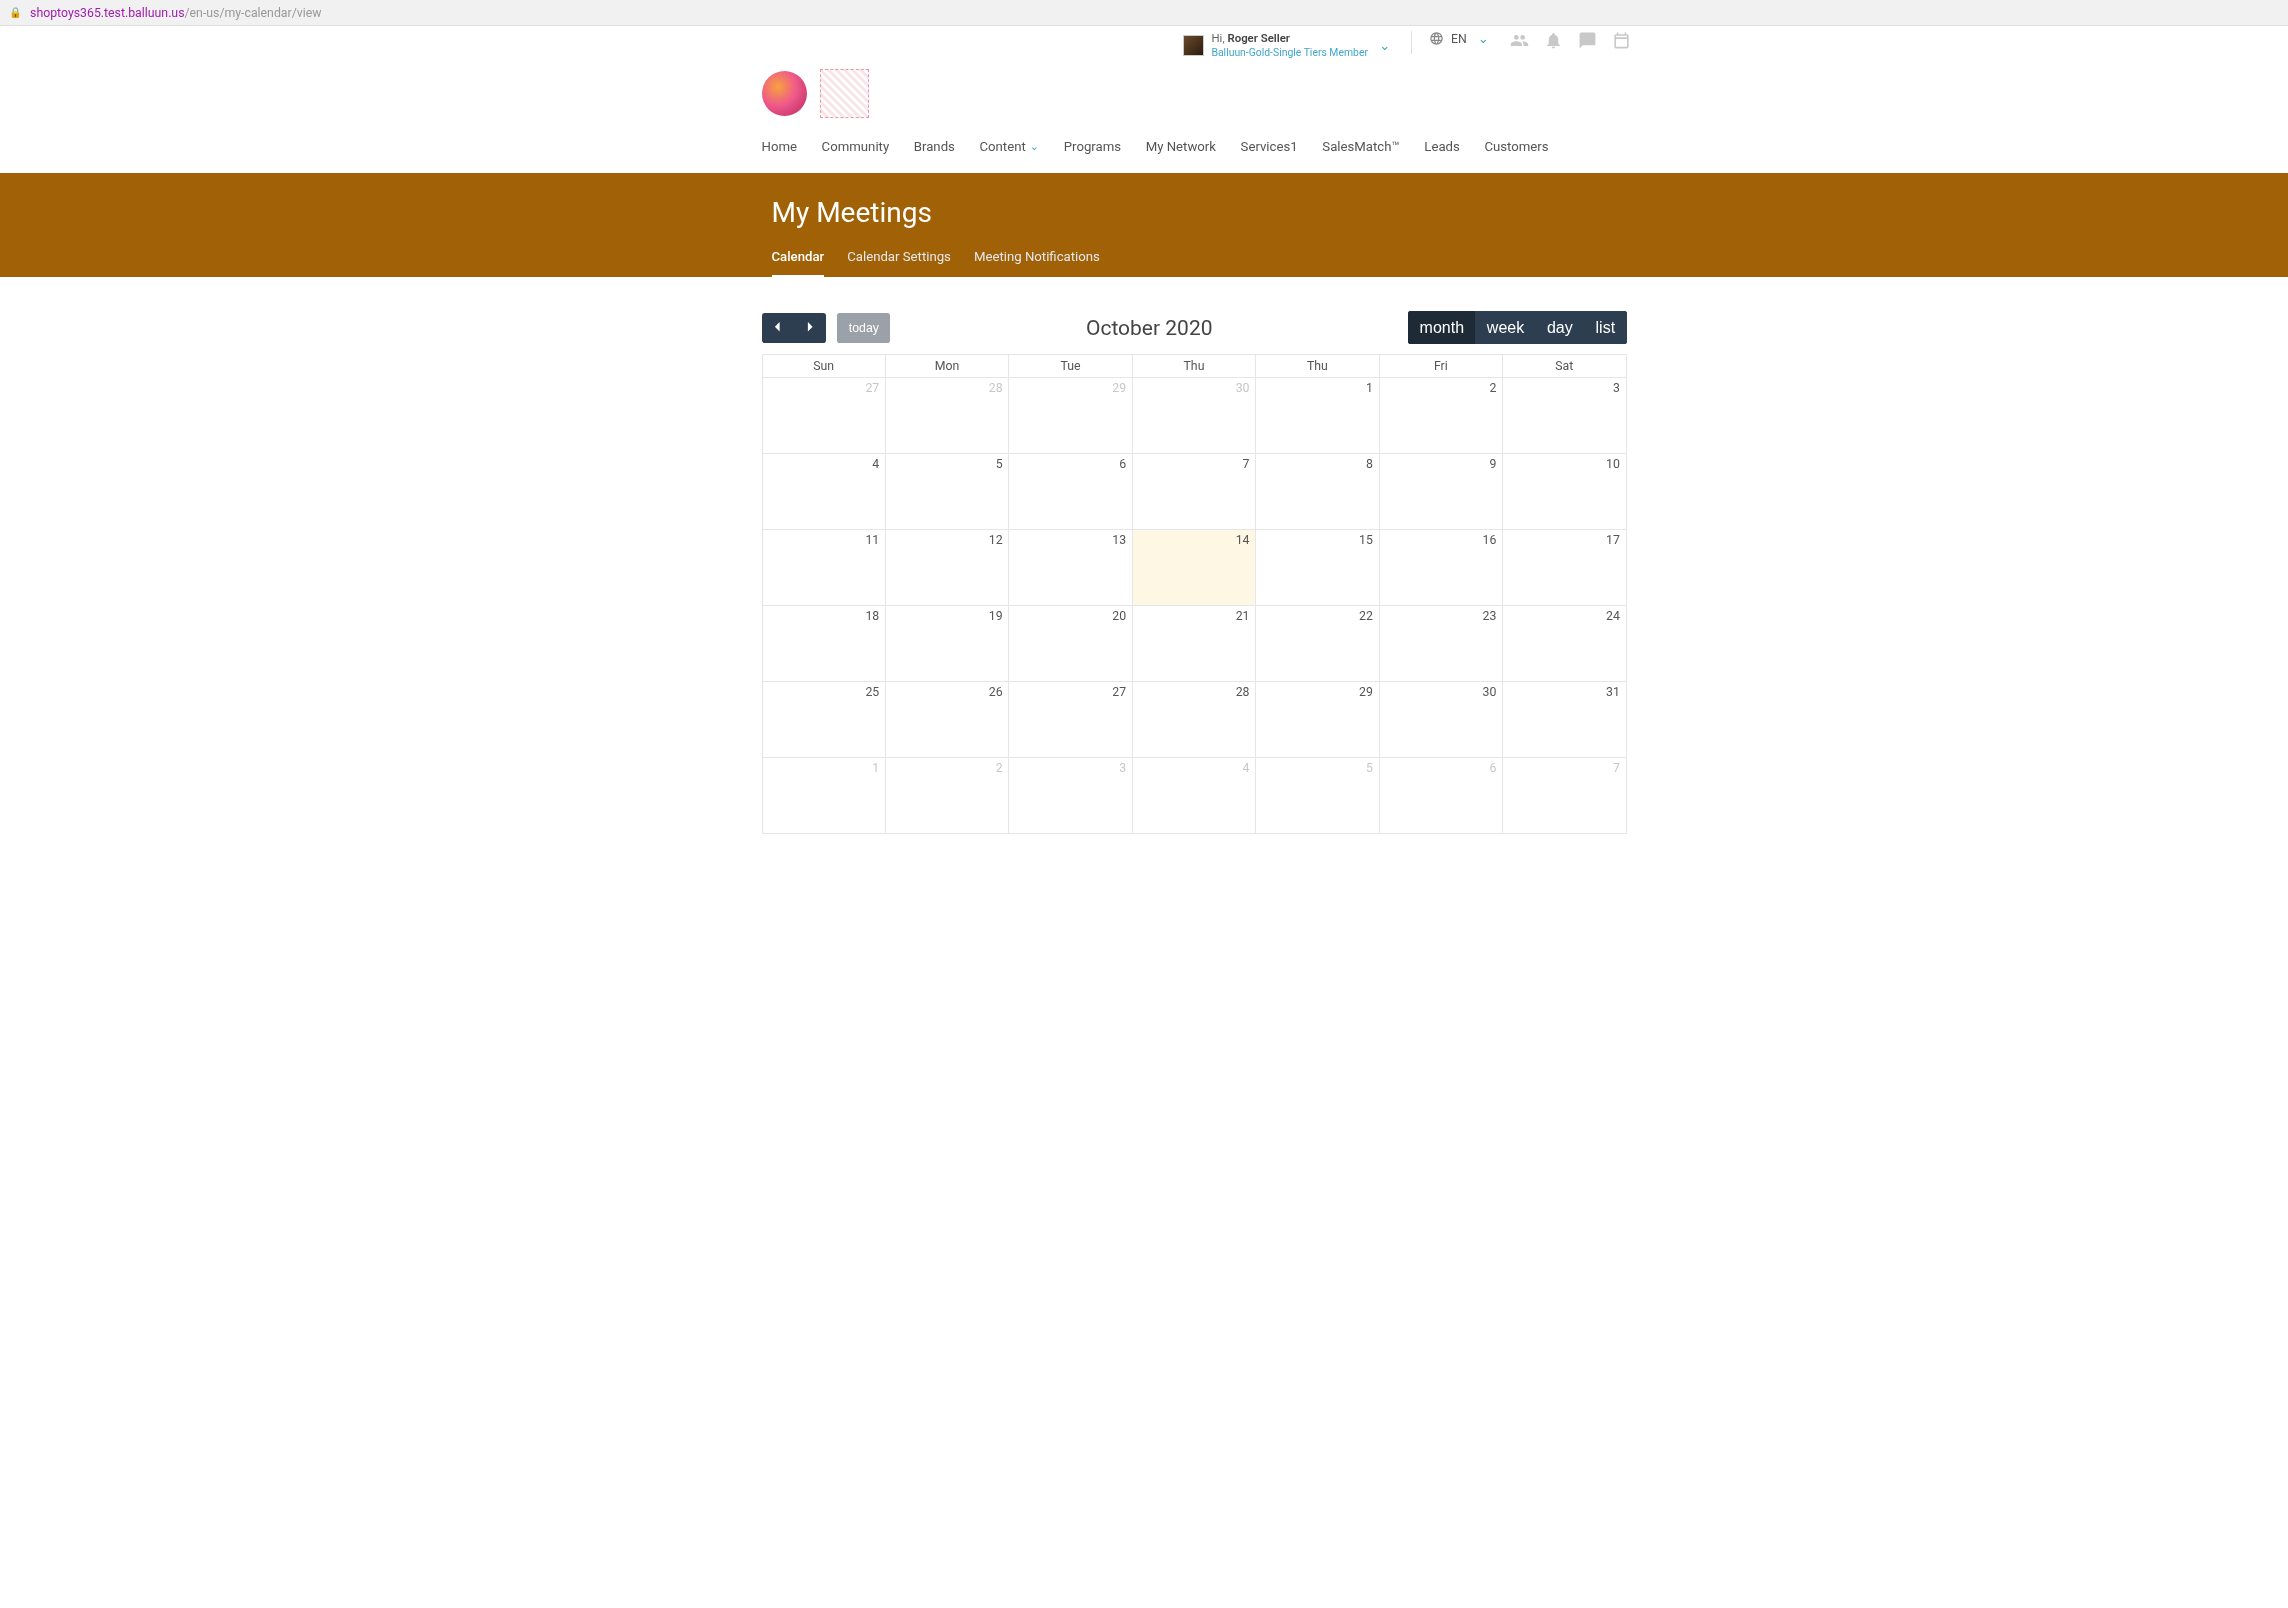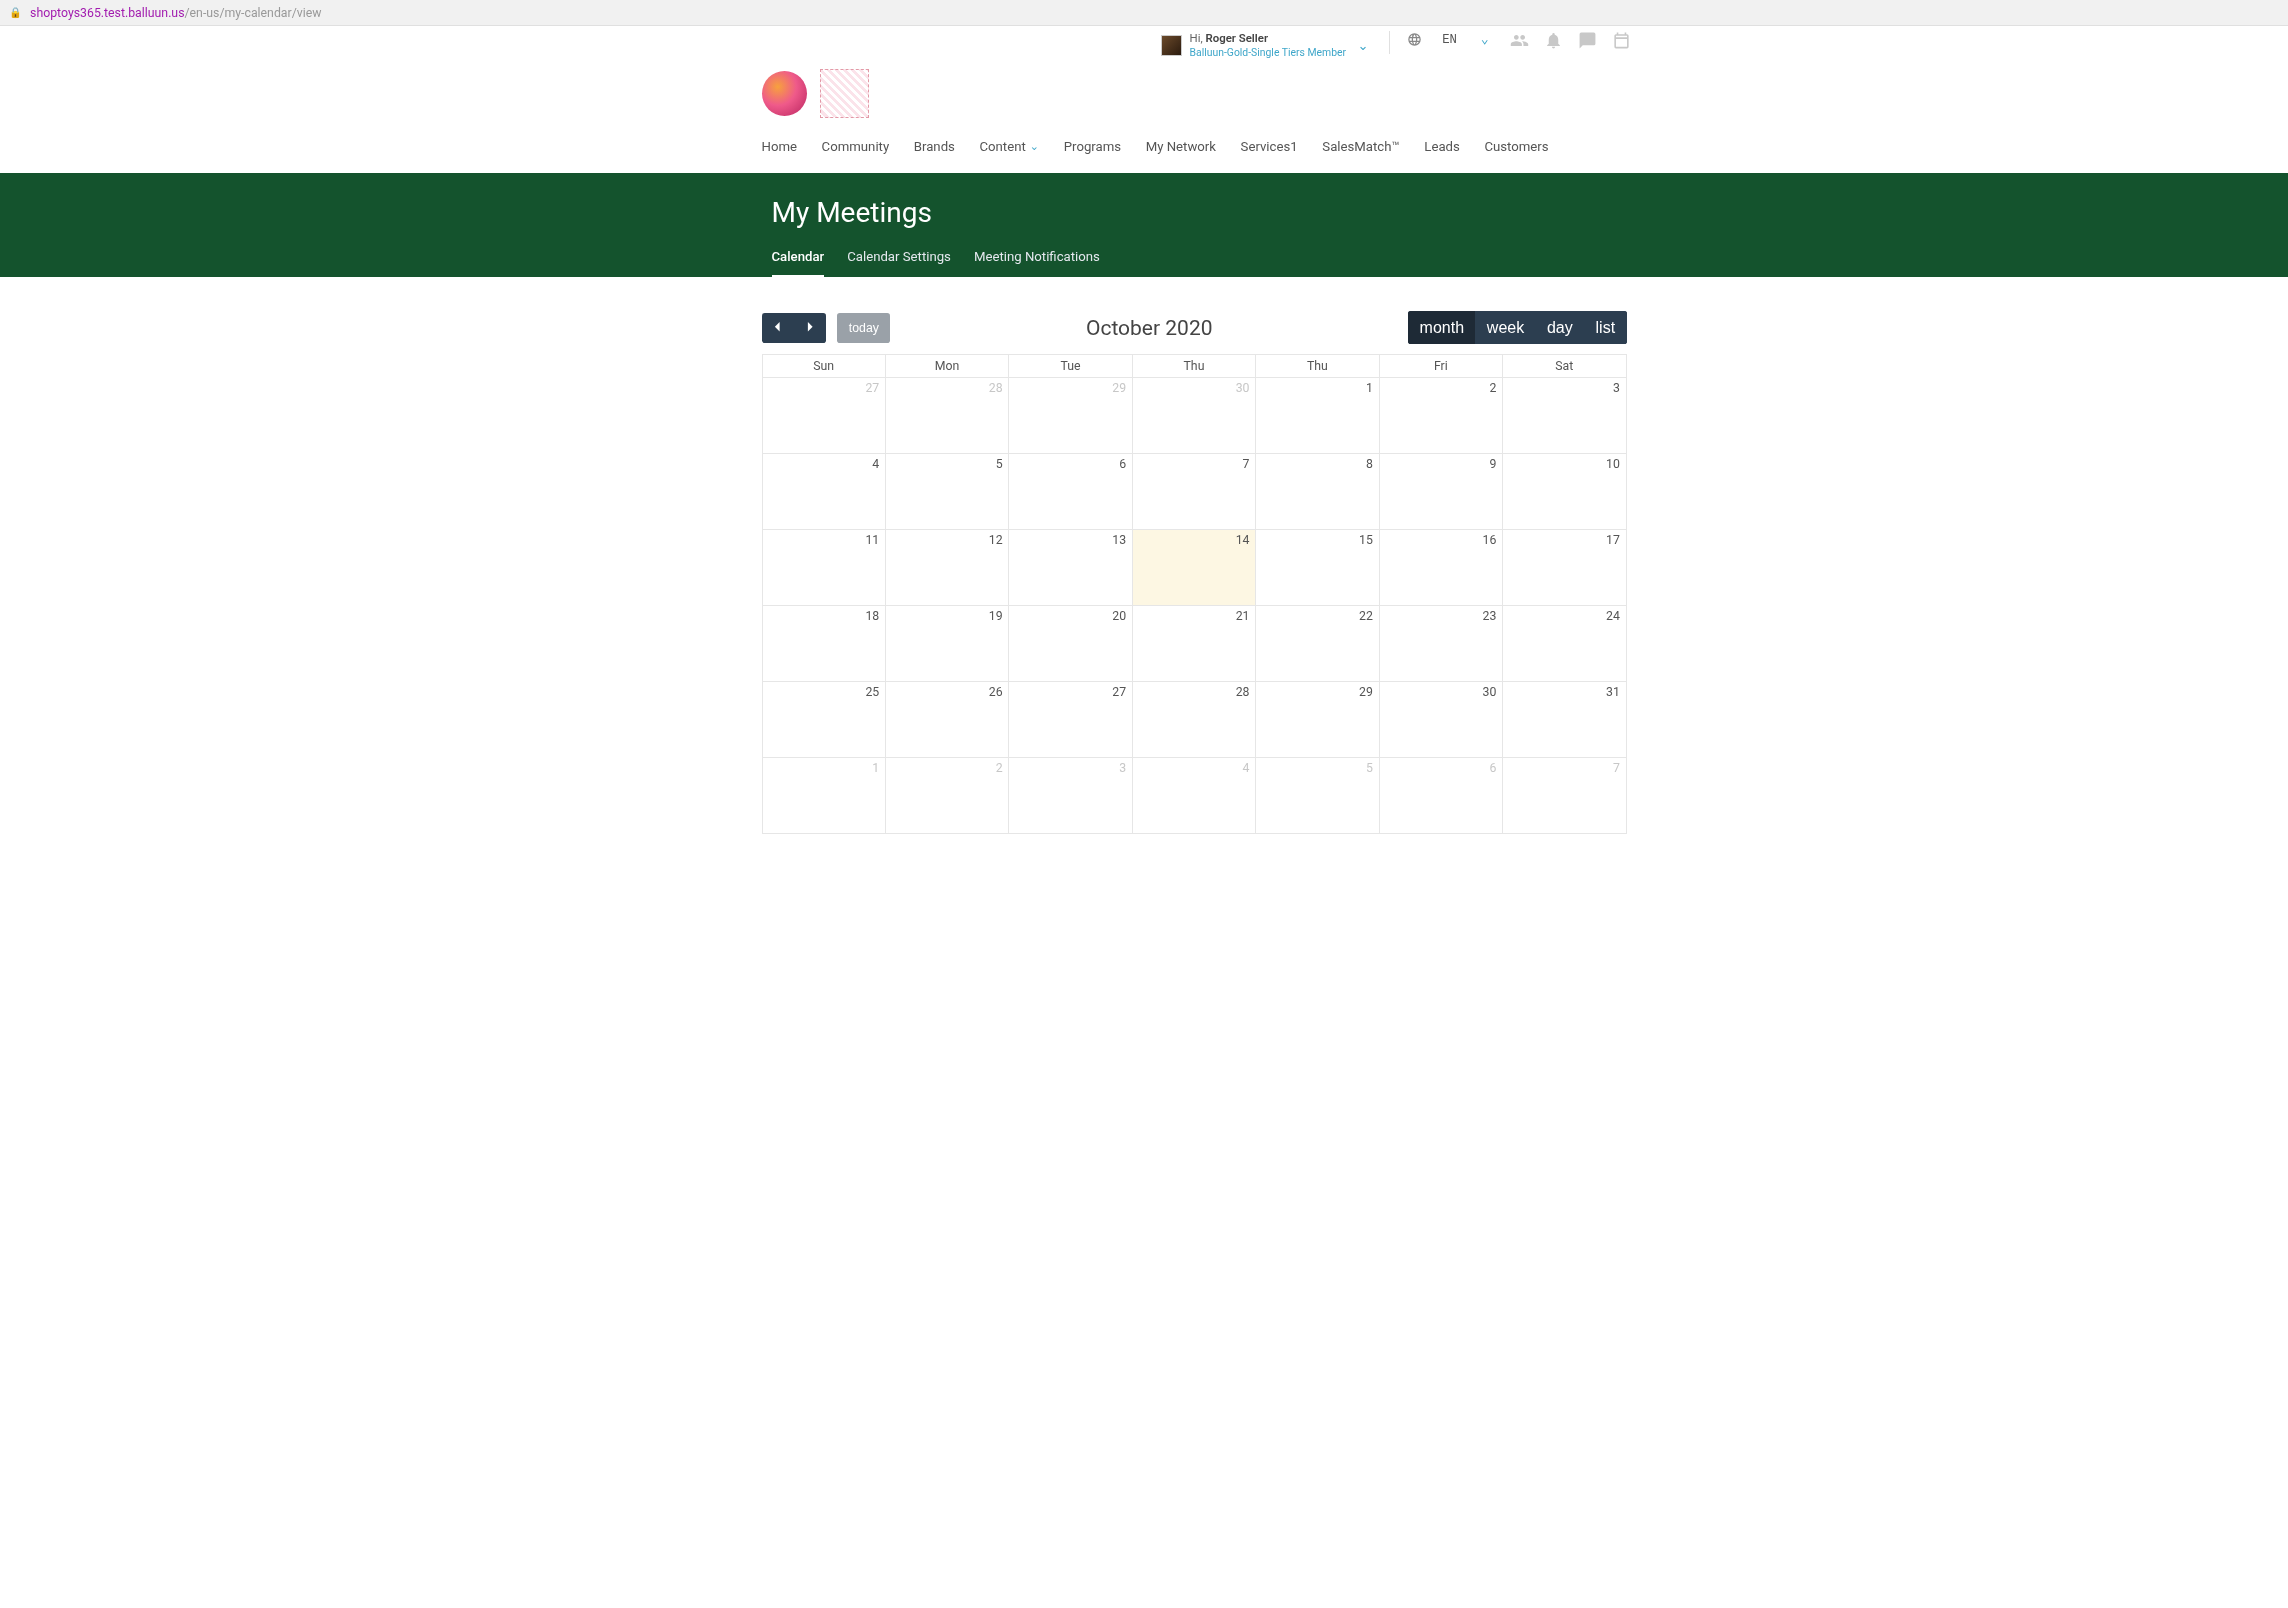--- a/index.html
+++ b/index.html
@@ -11,31 +11,31 @@
   .page { max-width: 1181px; margin: 0 auto; }
   .topbar { display:flex; justify-content:flex-end; align-items:flex-start; padding: 5px 104px 0 0; gap:17px; }
   .user-block { display:flex; align-items:center; gap:7.6px; font-size:11.4px; }
   .avatar { width:21px; height:21px; background:linear-gradient(135deg,#6b4a2b,#2b1b0e); border:0.9px solid #ccc; }
   .user-text { line-height:1.3; }
   .user-text .hi { color:#666; }
   .user-text .name { font-weight:600; color:#444; }
   .user-text .member { color:#3ea6c9; font-size:10.4px; }
   .chev-down { color:#3ea6c9; font-size:13.2px; cursor:pointer; padding:0 3.8px;}
   .divider { width:0.9px; height:23px; background:#e0e0e0; }
-  .lang { display:flex; align-items:flex-end; gap:20px; color:#555; font-size:12.3px; cursor:pointer;font-family:Liberation Mono, monospace;}
+  .lang { display:flex; align-items:flex-end; gap:7px; color:#555; font-size:12.3px; cursor:pointer;}
   .lang svg { width:15px; height:15px; fill:#888; }
   .topicons { display:flex; gap:15px; color:#c8c8c8; }
   .topicons svg { width:19px; height:19px; fill:#c8c8c8; cursor:pointer; }
   .header-row { display:flex; align-items:center; gap:13.2px; padding: 9.5px 0 5.7px 208px; }
   .logo-main { width:45px; height:45px; border-radius:50%; background: radial-gradient(circle at 35% 35%, #f7a13d 0%, #ef5a8a 45%, #b8235f 100%); position:relative; }
   .logo-secondary { width:49px; height:49px; border:0.9px dashed #e29aa7; display:flex; align-items:center; justify-content:center; font-size:5.7px; color:#c06; background:repeating-linear-gradient(45deg,#fff,#fff 2.8px,#fbe3ea 2.8px,#fbe3ea 5.7px); }
   .main-nav { display:flex; gap:24.6px; padding: 15px 0 19px 208px; font-size:13.2px; color:#555; }
   .main-nav a { color:#555; text-decoration:none; cursor:pointer; display:flex; align-items:center; gap:3.8px;}
   .nav-chev { color:#3ea6c9; font-size:11.4px; }
-  .hero { background:#14532d; color:#fff; width:100%;padding-left:20px; }
+  .hero { background:#a16207; color:#fff; width:100%;padding-left:20px; }
   .hero-inner { max-width:1181px; margin:0 auto; padding: 23px 0 0 208px; }
   .hero h1 { font-weight:400; font-size:28px; margin-bottom:17px; }
   .subtabs { display:flex; gap:23px; font-size:13.2px;margin-top:20px; }
   .subtabs a { color:#e4e8ee; text-decoration:none; padding-bottom:11.4px; cursor:pointer; border-bottom:2.8px solid transparent;}
   .subtabs a.active { color:#fff; border-bottom:2.8px solid #fff; font-weight:500;}
   .cal-wrap { padding: 34px 108px 38px 208px; }
   .cal-toolbar { display:flex; justify-content:space-between; align-items:center; margin-bottom:9.5px; }
   .tb-left { display:flex; gap:11.4px; }
   .btn-group { display:flex; }
   .btn { border:none; cursor:pointer; font-size:12.3px; padding:7.6px 11.4px; }

